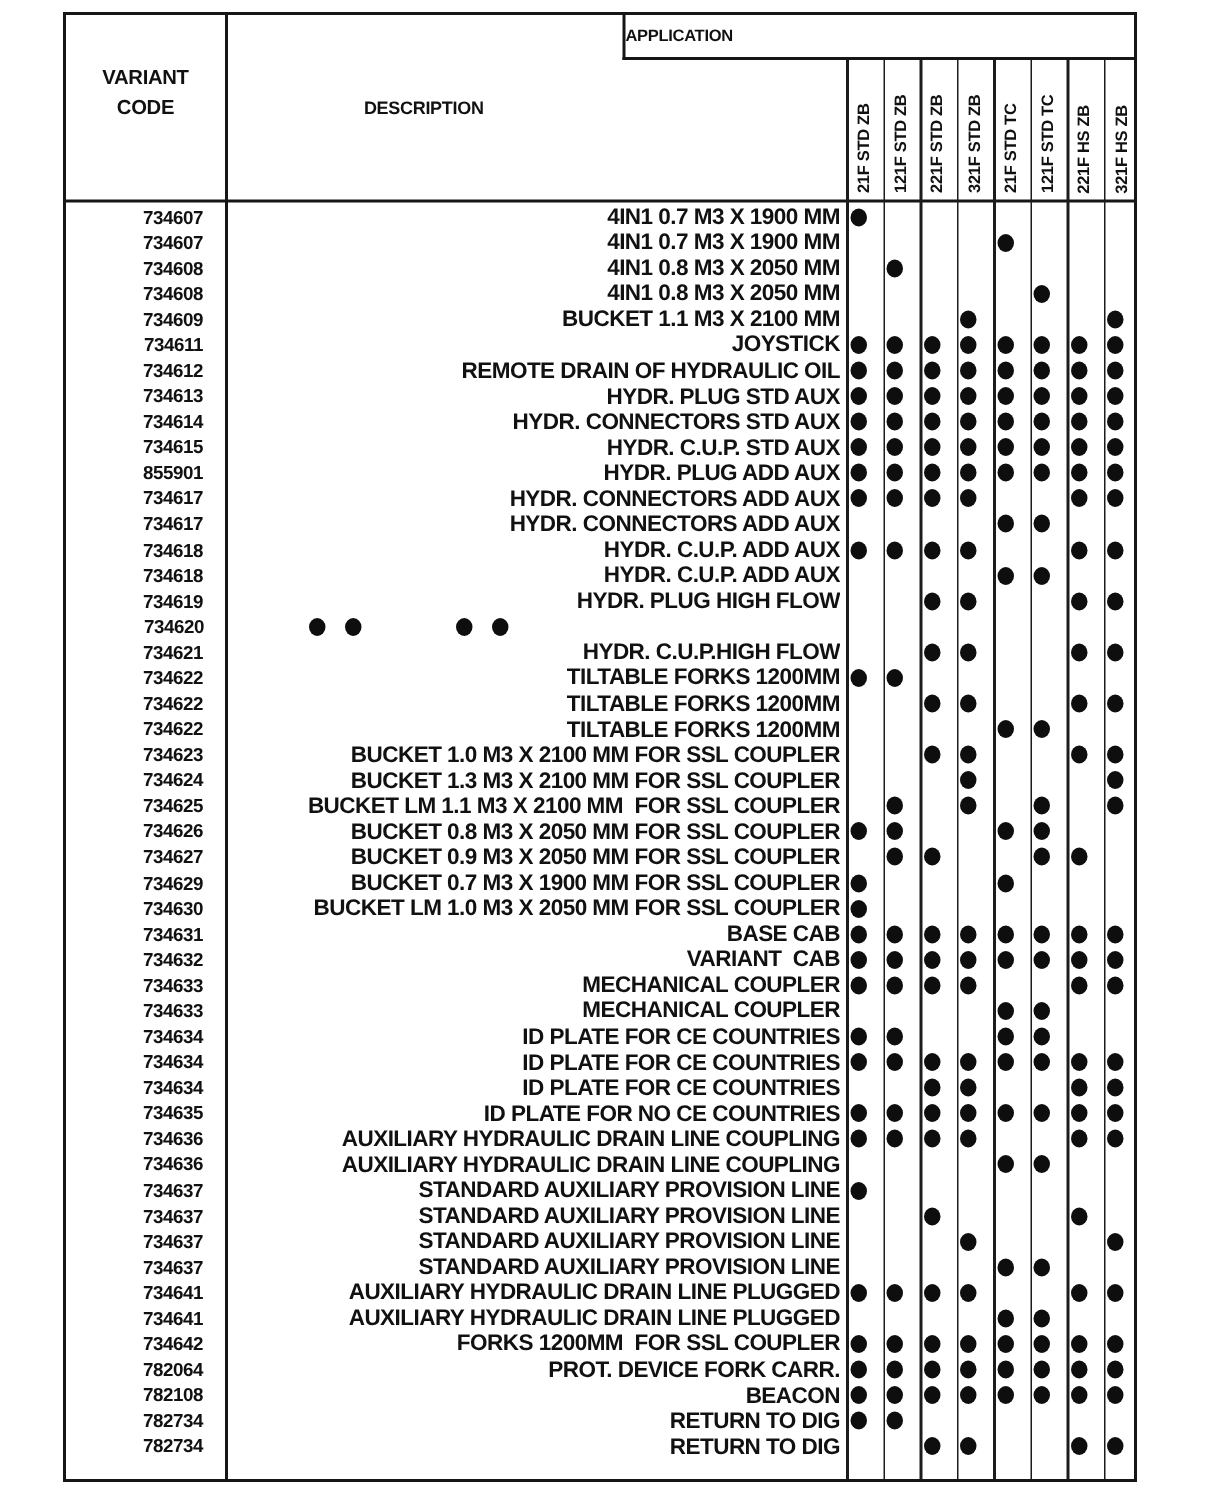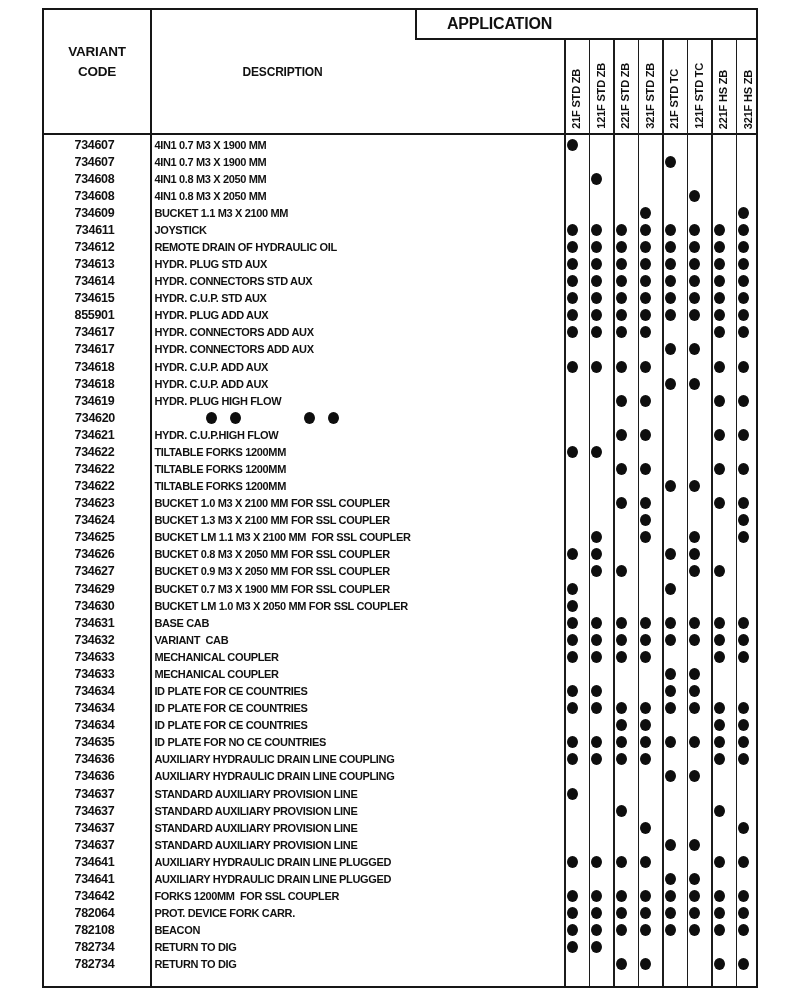--- a/index.html
+++ b/index.html
@@ -10,39 +10,39 @@
   
   .variant-hdr{position:absolute;left:0;top:0;width:106px;height:103px;
        display:flex;flex-direction:column;align-items:center;justify-content:center;
        font-weight:bold;font-size:13.5px;letter-spacing:-0.2px;line-height:1.45;}
   .desc-hdr{position:absolute;left:106px;top:0;width:265px;height:123px;
        display:flex;align-items:center;justify-content:center;
        font-weight:bold;font-size:12px;letter-spacing:-0.2px;}
   .app-box{position:absolute;left:371px;top:0;width:343px;height:30px;
        border-left:2px solid #161616;border-bottom:2px solid #161616;box-sizing:border-box;
        display:flex;align-items:center;}
-  .app-box span{display:block;width:165px;text-align:center;
-       font-weight:bold;font-size:16px;letter-spacing:-0.2px;}
+  .app-box span{display:block;width:165px;text-align:left;
+       font-weight:bold;font-size:11px;letter-spacing:-0.2px;}
   .hdr-underline{position:absolute;left:0;top:123px;width:712px;height:2px;background:#161616;}
   .codesep{position:absolute;left:106px;top:0;width:2px;height:976px;background:#161616;}
   
   .appcols{position:absolute;left:520px;top:30px;width:196px;height:93px;display:flex;}
   .appcol{flex:0 0 24.5px;display:flex;align-items:flex-end;justify-content:center;
        box-sizing:border-box;padding-bottom:4px;}
   .appcol span{writing-mode:vertical-rl;transform:rotate(180deg);
        font-weight:bold;font-size:11px;letter-spacing:-0.2px;white-space:nowrap;}
   .vline{position:absolute;top:30px;width:1.5px;height:946px;background:#1c1c1c;}
   
   .body{position:absolute;left:0;top:126px;width:712px;height:850px;
         display:flex;flex-direction:column;}
   .row{display:flex;height:17.08px;flex:0 0 17.08px;align-items:center;}
-  .code{width:106px;box-sizing:border-box;text-align:right;padding-right:35px;
+  .code{width:106px;box-sizing:border-box;text-align:right;padding-right:14px;
         font-weight:bold;font-size:12.5px;letter-spacing:-0.3px;}
   .desc{width:414px;box-sizing:border-box;padding-left:5px;white-space:pre;overflow:hidden;
-        font-weight:bold;font-size:11px;letter-spacing:-0.35px;}
+        font-weight:bold;font-size:15px;letter-spacing:-0.35px;text-align:right;}
   .acell{width:24.5px;flex:0 0 24.5px;display:flex;align-items:center;justify-content:center;}
   .dot{width:11px;height:12px;border-radius:50%;background:#0e0e0e;}
 </style>
 </head>
 <body>
 
 <div class="page">
   <div class="tbl">
 
     <div class="variant-hdr">

